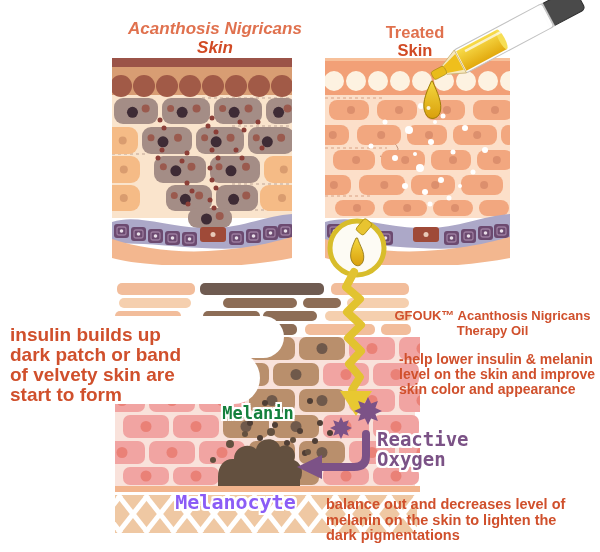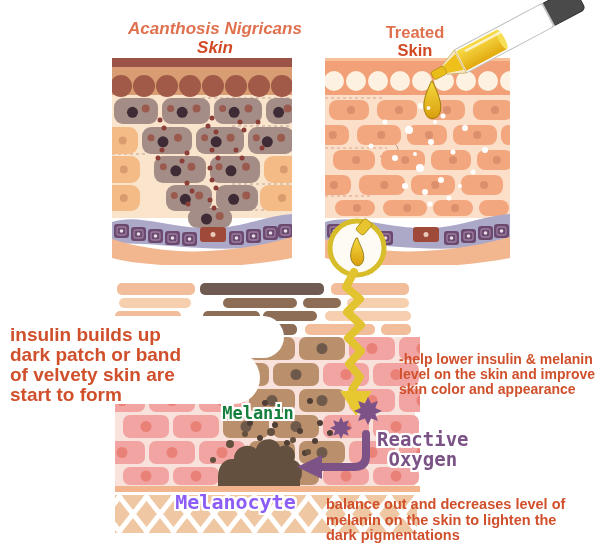--- a/index.html
+++ b/index.html
@@ -1,19 +1,19 @@
 <!DOCTYPE html>
 <html><head>
 <meta charset="utf-8">
 <style>
   html,body{margin:0;padding:0;background:#fff;}
   #stage{position:relative;width:600px;height:552px;background:#fff;overflow:hidden;
          font-family:"Liberation Sans",sans-serif;}
   #stage svg{position:absolute;pointer-events:none;}
-  .abs{position:absolute;text-align:center;}
+  .abs{position:absolute;}
   .note{color:#D0502C;font-weight:700;}
   .note div{display:block;}
   #left-title{left:110px;top:19px;width:210px;text-align:center;font-size:17px;font-weight:800;
               line-height:19px;color:#E0714E;z-index:6;font-style:italic;}
   #left-title .l2{color:#D14A24;}
   #right-title{left:368px;top:23px;width:94px;text-align:center;font-size:16.5px;font-weight:800;
                line-height:18px;color:#E0714E;z-index:6;}
   #right-title .l2{color:#D14A24;}
   #insulin-callout{left:10px;top:325px;width:214px;text-align:left;font-size:19px;
                    line-height:20px;z-index:5;}
@@ -516,20 +516,24 @@
     <div class="l2">Skin</div>
   </div>
 
   <div class="abs note" id="insulin-callout">
     <div>insulin builds up</div>
     <div>dark patch or band</div>
     <div>of velvety skin are</div>
     <div>start to form</div>
   </div>
 
+  <div class="abs note" id="product-callout">
+    <div>GFOUK™ Acanthosis Nigricans</div>
+    <div>Therapy Oil</div>
+  </div>
 
   <div class="abs note" id="benefit-callout">
     <div>-help lower insulin &amp; melanin</div>
     <div>level on the skin and improve</div>
     <div>skin color and appearance</div>
   </div>
 
   <div class="abs note" id="result-callout">
     <div>balance out and decreases level of</div>
     <div>melanin on the skin to lighten the</div>

